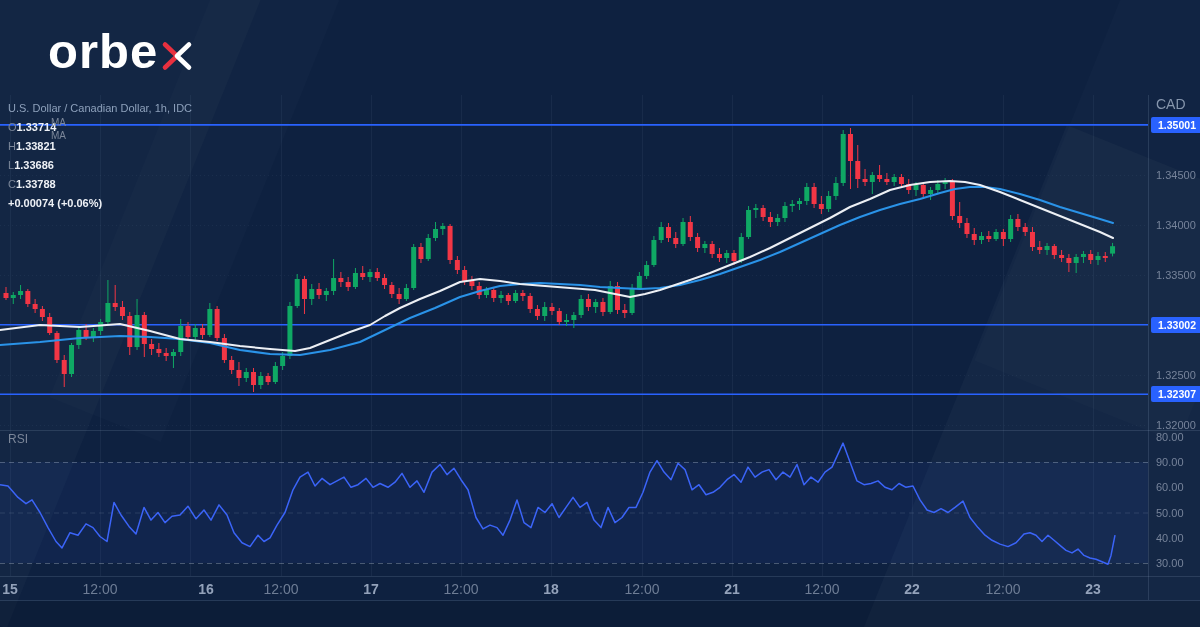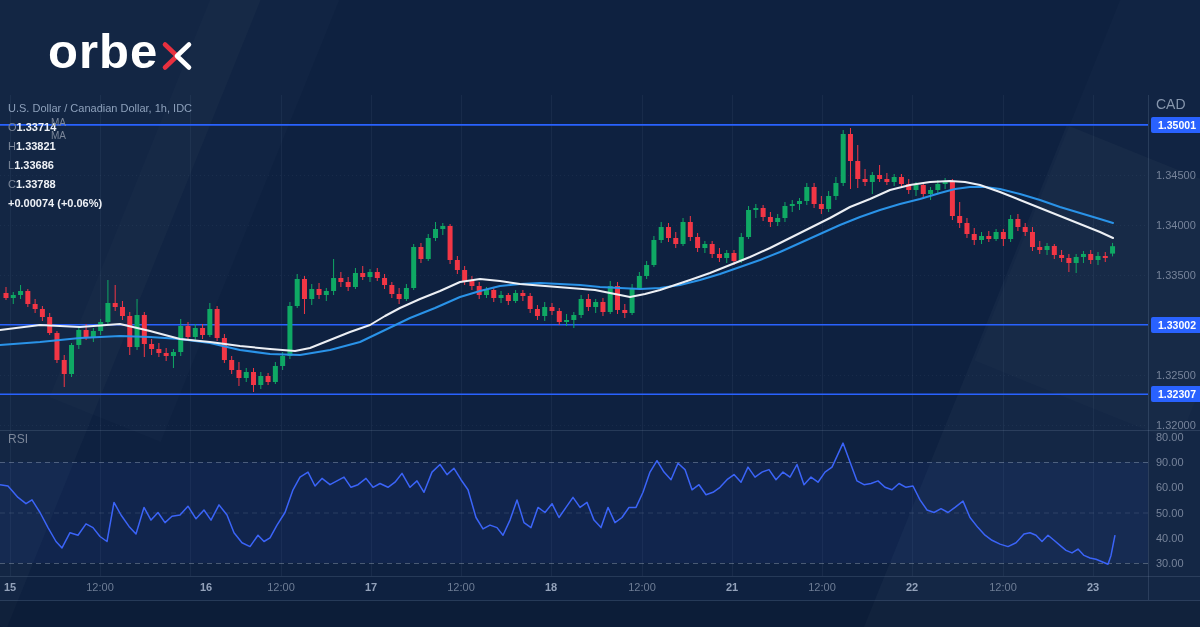--- a/index.html
+++ b/index.html
@@ -22,21 +22,21 @@
   .olbl{color:#7b8699;}
   .oval{color:#eef1f6;font-weight:bold;}
   .chg{color:#eef1f6;font-weight:bold;}
   .ma-label{position:absolute;left:8px;font-size:10px;color:#7b8699;margin-left:43px;}
   .rsi-label{position:absolute;left:8px;top:432px;font-size:12px;color:#7b8699;}
   .ax-cur{position:absolute;left:1156px;top:96px;font-size:14px;color:#8696ad;}
   .ptick{position:absolute;left:1156px;font-size:11px;color:#76839a;text-align:right;}
   .badge{position:absolute;left:1151px;width:52px;height:16px;border-radius:2px;
          font-size:10.5px;font-weight:bold;color:#fff;text-align:center;line-height:16px;}
   .rtick{position:absolute;left:1156px;font-size:11px;color:#76839a;}
-  .ttick{position:absolute;top:581px;font-size:11px;color:#6e7d95;transform:translateX(-50%);}
+  .ttick{position:absolute;top:581px;font-size:14px;color:#6e7d95;transform:translateX(-50%);}
   .ttick.day{color:#93a2ba;font-weight:bold;}
 </style>
 </head>
 <body>
 
 <div class="stage">
   <div class="decor d1"></div>
   <div class="decor d2"></div>
   <div class="decor d3"></div>
   <div class="decor d4"></div>

